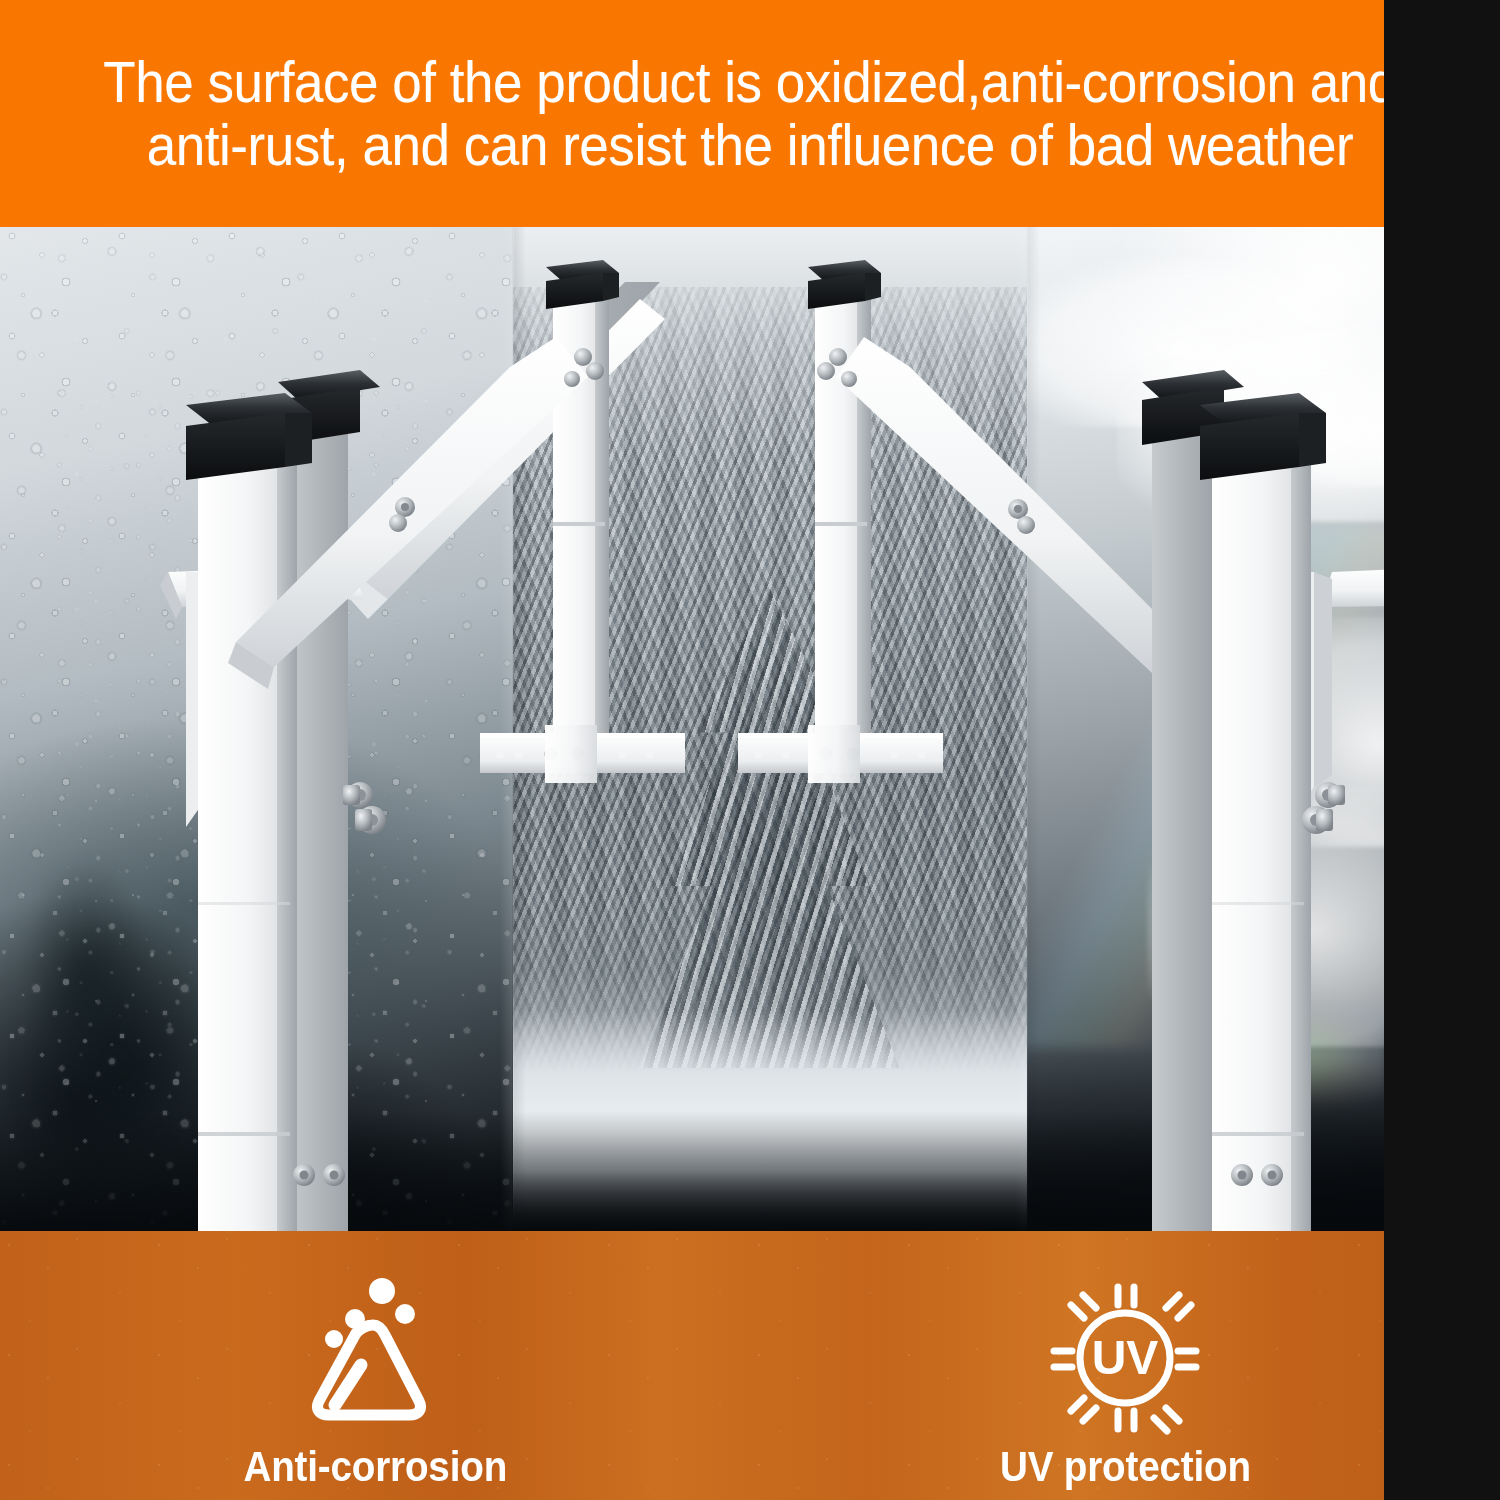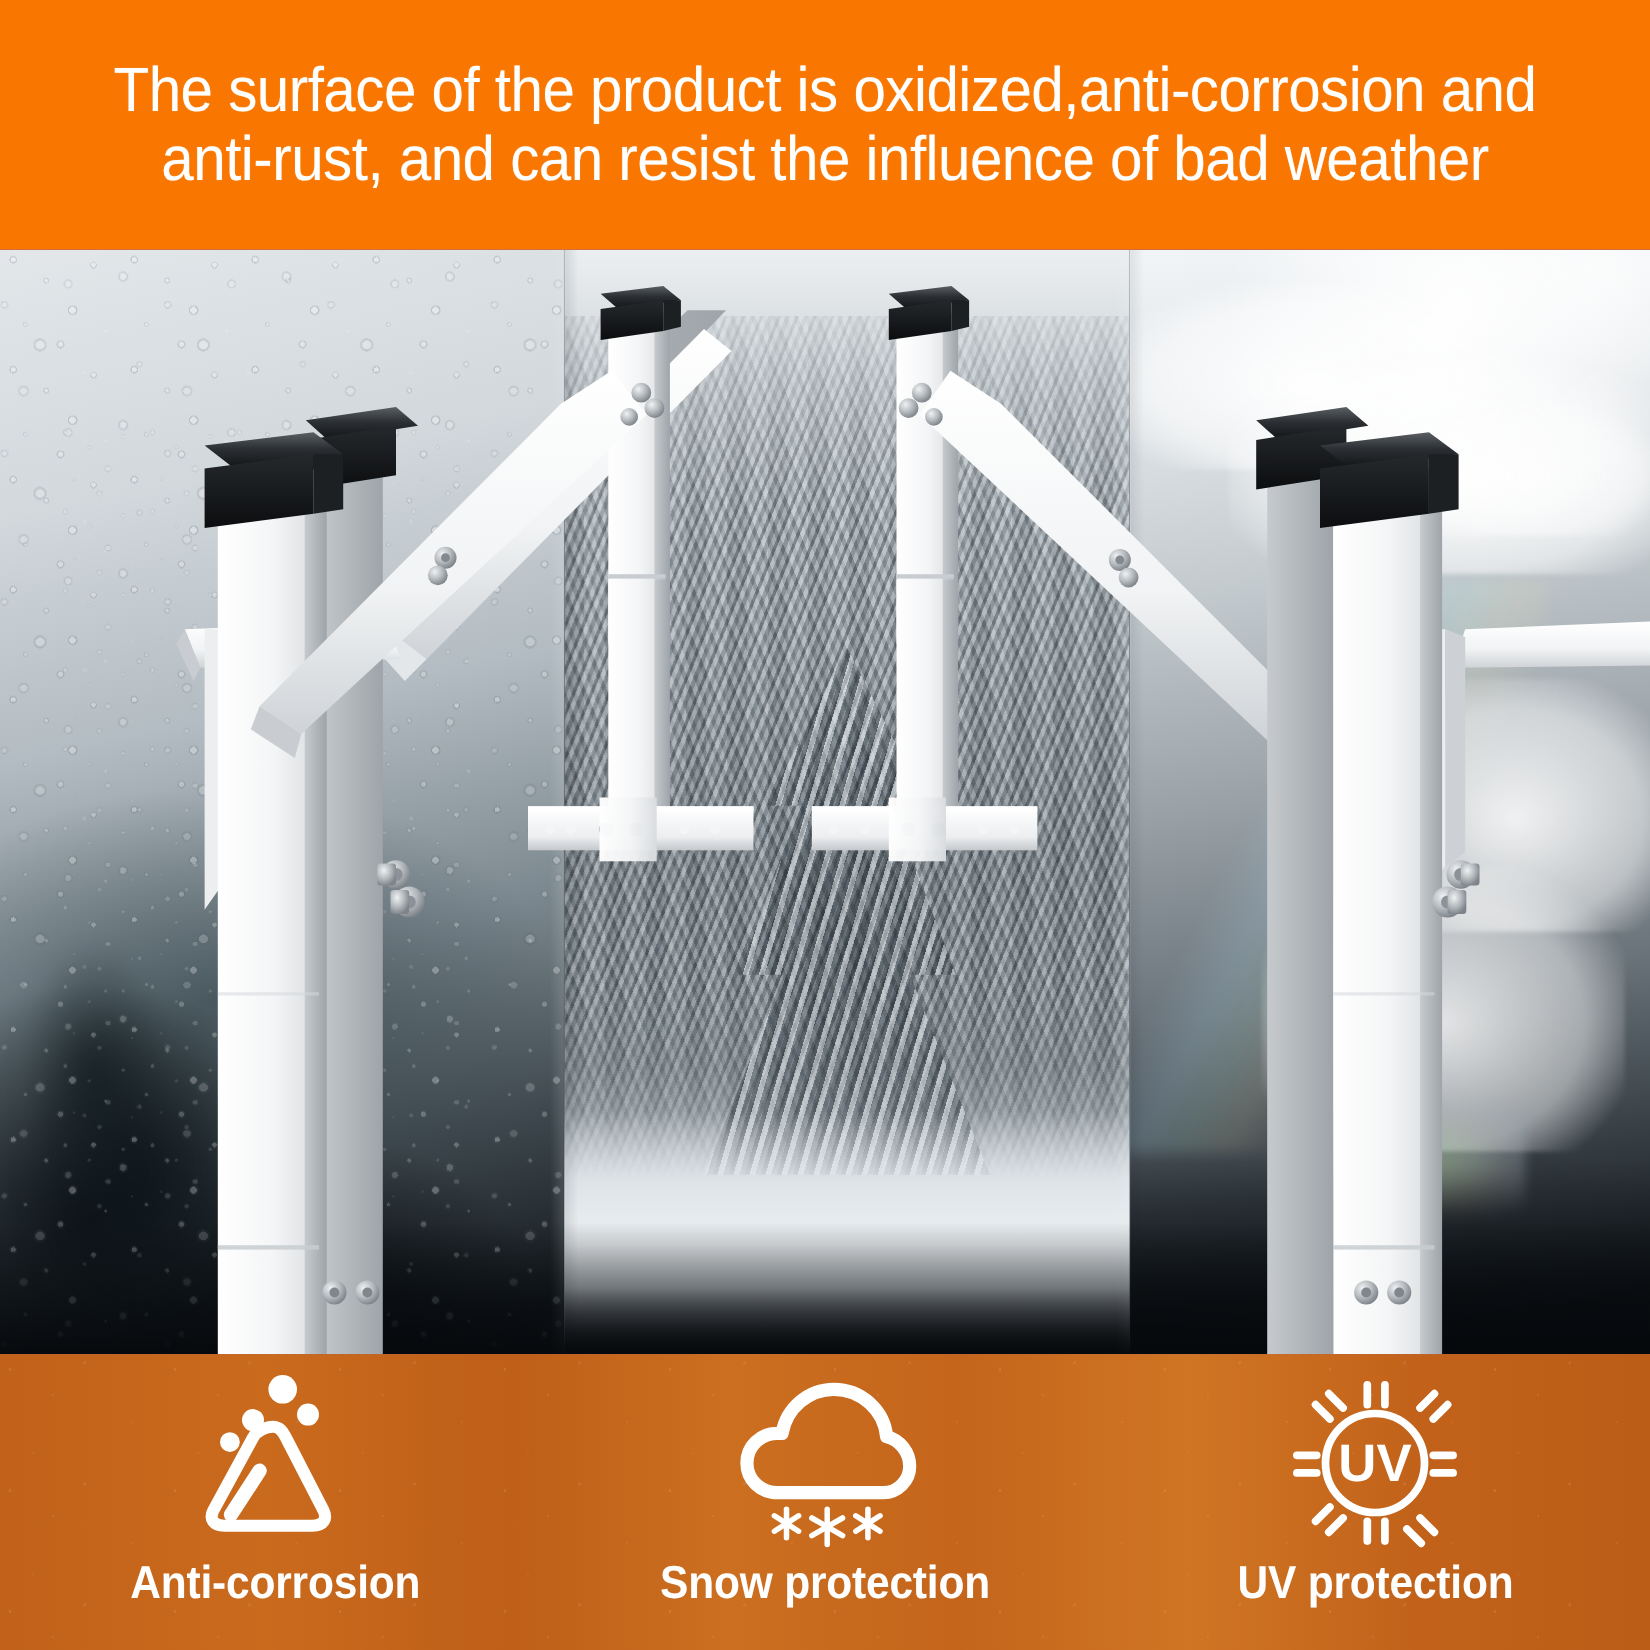--- a/index.html
+++ b/index.html
@@ -1,23 +1,23 @@
 <!DOCTYPE html>
 <html><head>
 <meta charset="utf-8">
 <title>Product Feature Banner</title>
 <style>
   * { margin:0; padding:0; box-sizing:border-box; }
   html,body{ background:#111; }
   .page{
     position:relative;
-    width:1500px; height:1500px;
+    width:1384px; height:1500px;
     overflow:hidden;
     font-family:"Liberation Sans", sans-serif;
-    background:#8b5cf6;
+    background:#0f766e;
   }
 
   
   .headline-banner{
     position:absolute; left:0; top:0;
     width:1500px; height:227px;
     background:#F97700;
     display:flex; align-items:center; justify-content:center;
     z-index:30;
   }
@@ -196,20 +196,21 @@
   .feature-row{
     position:absolute; inset:0;
     display:flex; align-items:stretch;
   }
   .feature-cell{
     flex:1 1 0;
     display:flex; flex-direction:column;
     align-items:center; justify-content:flex-start;
     padding-top:18px;
     position:relative;
+    margin-top:28px;
   }
   .feature-icon{
     height:160px;
     display:flex; align-items:center; justify-content:center;
   }
   .feature-icon svg{ display:block; }
   .feature-label{
     color:#ffffff;
     font-size:42px;
     font-weight:bold;
@@ -496,45 +497,20 @@
             <path d="M66 88 L40 128" fill="none" stroke="#ffffff" stroke-width="13" stroke-linecap="round"></path>
             <circle cx="87" cy="14" r="13" fill="#ffffff"></circle>
             <circle cx="110" cy="37" r="10" fill="#ffffff"></circle>
             <circle cx="60" cy="42" r="10" fill="#ffffff"></circle>
             <circle cx="39" cy="62" r="9" fill="#ffffff"></circle>
           </svg>
         </div>
         <div class="feature-label">Anti-corrosion</div>
       </div>
 
-      <div class="feature-cell">
-        <div class="feature-icon">
-          <svg width="175" height="160" viewBox="0 0 175 160" xmlns="http://www.w3.org/2000/svg">
-            <path d="M44 108 C28 108 16 96 16 81 C16 66 28 54 44 54 C45 54 47 54 48 54 C52 31 72 14 95 14 C120 14 141 33 143 57 C155 60 164 71 164 84 C164 97 153 108 140 108 Z" fill="none" stroke="#ffffff" stroke-width="12" stroke-linejoin="round"></path>
-            <g fill="#ffffff" stroke="#ffffff" stroke-width="5" stroke-linecap="round">
-              <g transform="translate(52,136)">
-                <line x1="0" y1="-13" x2="0" y2="13"></line>
-                  <line x1="-11" y1="-7" x2="11" y2="7"></line>
-                  <line x1="-11" y1="7" x2="11" y2="-7"></line>
-              </g>
-              <g transform="translate(89,139)">
-                <line x1="0" y1="-16" x2="0" y2="16"></line>
-                  <line x1="-14" y1="-8" x2="14" y2="8"></line>
-                  <line x1="-14" y1="8" x2="14" y2="-8"></line>
-              </g>
-              <g transform="translate(126,136)">
-                <line x1="0" y1="-13" x2="0" y2="13"></line>
-                  <line x1="-11" y1="-7" x2="11" y2="7"></line>
-                  <line x1="-11" y1="7" x2="11" y2="-7"></line>
-              </g>
-            </g>
-          </svg>
-        </div>
-        <div class="feature-label">Snow protection</div>
-      </div>
 
       <div class="feature-cell">
         <div class="feature-icon">
           <svg width="170" height="165" viewBox="0 0 170 165" xmlns="http://www.w3.org/2000/svg">
             <circle cx="85" cy="83" r="45" fill="none" stroke="#ffffff" stroke-width="7"></circle>
             <g stroke="#ffffff" stroke-width="7" stroke-linecap="round">
               <line x1="78" y1="12" x2="78" y2="30"></line>
                 <line x1="94" y1="12" x2="94" y2="30"></line>
               <line x1="78" y1="136" x2="78" y2="154"></line>
                 <line x1="94" y1="136" x2="94" y2="154"></line>

